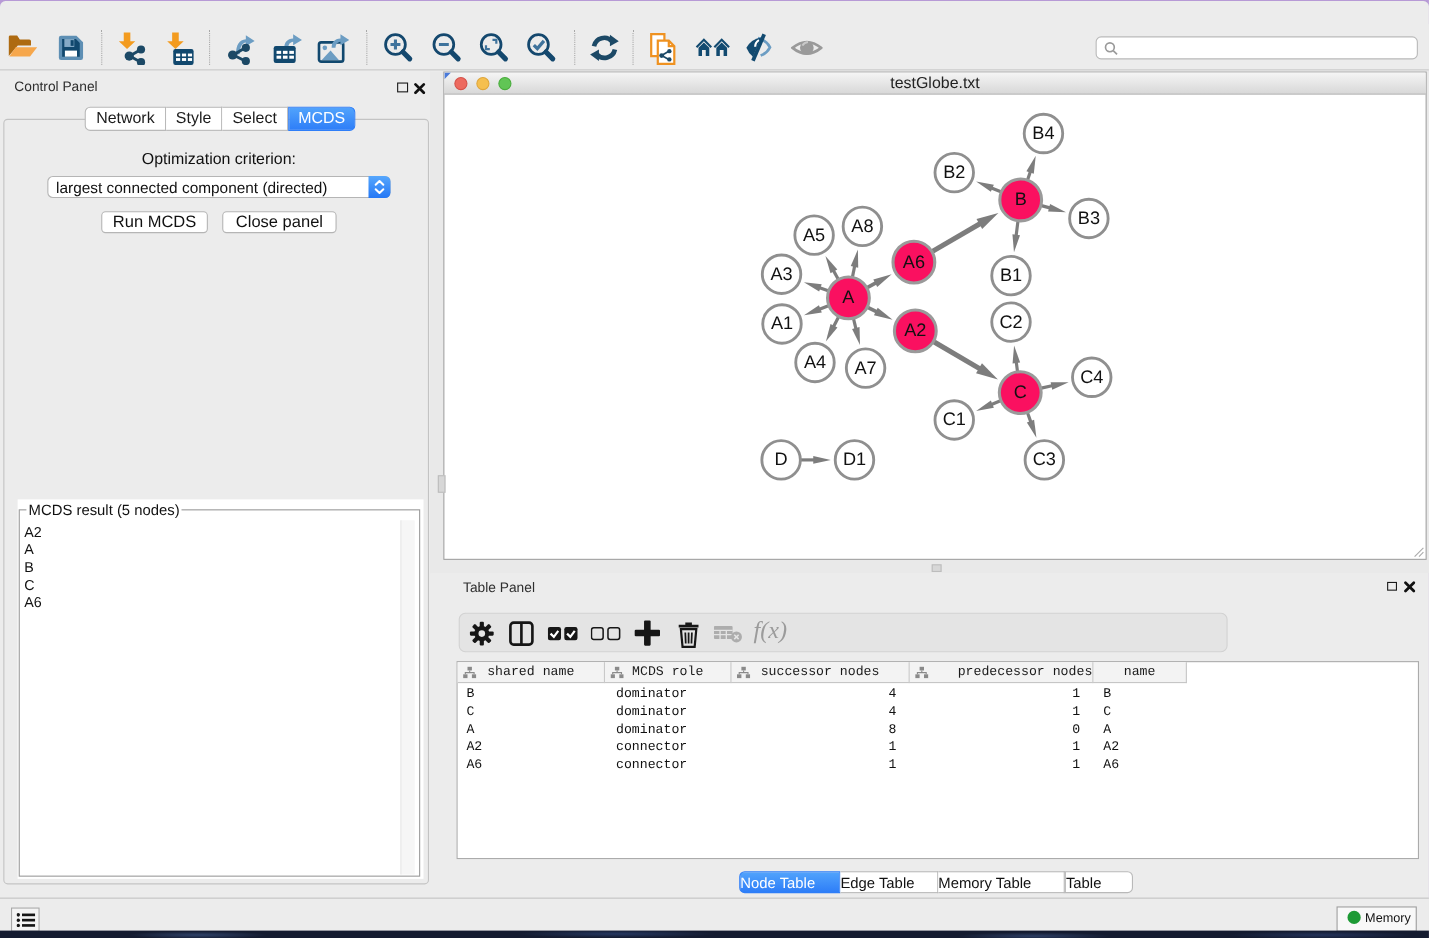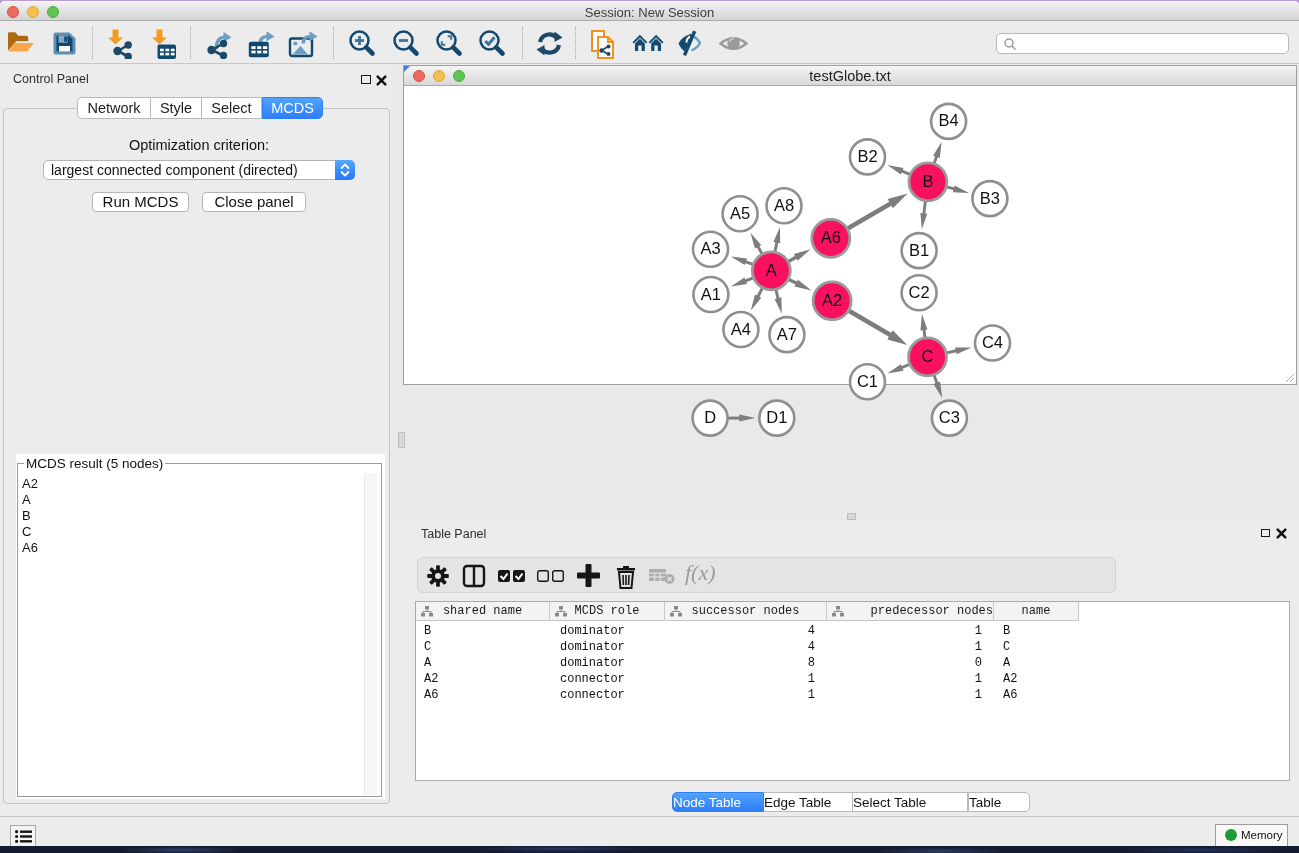--- a/index.html
+++ b/index.html
@@ -32,21 +32,21 @@
 #dd-btn { position:absolute; right:-1px; top:-1px; width:20px; height:20px; border-radius:0 5px 5px 0; background:linear-gradient(#56a7fd,#2477f5); }
 .btn { position:absolute; top:191px; height:20px; background:#fff; border:1px solid #b5b5b5; border-radius:4px; font-size:15px; color:#111; text-align:center; line-height:18px; }
 
 #grp { position:absolute; left:16px; top:453px; width:369px; height:345px; background:#fff; }
 #grp-border { position:absolute; left:1px; top:9px; right:3px; bottom:2px; border:1px solid #9a9a9a; }
 #grp-title { position:absolute; left:8px; top:2px; background:#fff; padding:0 2px; font-size:13.5px; color:#111; }
 #grp-list { position:absolute; left:6px; top:22px; font-size:13px; color:#111; line-height:16px; }
 #grp-scroll { position:absolute; right:8px; top:19px; width:13px; bottom:4px; background:#f6f6f6; border-left:1px solid #e7e7e7; }
 
 #mdi { position:absolute; left:391px; top:64px; width:908px; height:456px; background:#e9e9e9; }
-#frame { position:absolute; left:403px; top:64px; width:894px; height:320px; background:#fff; border:1px solid #9f9f9f; }
+#frame { position:absolute; left:403px; top:64px; width:894px; height:444px; background:#fff; border:1px solid #9f9f9f; }
 #frame-tb { position:absolute; left:0; top:0; right:0; height:20px; background:linear-gradient(#f5f5f5,#d8d8d8); border-bottom:1px solid #a9a9a9; }
 #frame-title { position:absolute; top:2px; width:100%; text-align:center; font-size:14.5px; color:#222; }
 .flight { position:absolute; top:4px; width:12px; height:12px; border-radius:50%; }
 
 #tp-title { position:absolute; left:421px; top:526px; font-size:12.5px; color:#2f2f2f; }
 #tp-toolbar { position:absolute; left:417px; top:556px; width:699px; height:36px; background:#e4e4e4; border:1px solid #d2d2d2; border-radius:6px; }
 #tbl { position:absolute; left:415px; top:600px; width:875px; height:180px; background:#fff; border:1px solid #ababab;font-family:Liberation Mono, monospace; }
 #tbl-head { position:absolute; left:0; top:0; width:663px; height:19px; background:#f3f3f3; border-bottom:1px solid #c6c6c6; border-right:1px solid #c6c6c6; }
 .hcell { position:absolute; top:0; height:19px; border-right:1px solid #c9c9c9; font-size:12px; color:#1a1a1a; text-align:center; line-height:19px; }
 .hicon { position:absolute; left:5px; top:4px; }
@@ -56,26 +56,20 @@
 .btabsel { background:linear-gradient(#51a3fc,#2e7ef8); color:#fff; border-color:#2e7ef8; }
 
 #statusbar { position:absolute; left:0; top:815px; width:1299px; height:31px; background:#ececec; border-top:1px solid #c3c3c3; }
 #listbtn { position:absolute; left:10px; top:8px; width:26px; height:22px; background:#f4f4f4; border:1px solid #a8a8a8; }
 #membtn { position:absolute; left:1215px; top:7px; width:73px; height:23px; background:#f8f8f8; border:1px solid #9c9c9c; font-size:11.5px; color:#111; line-height:21px; }
 </style>
 </head>
 <body>
 <div id="app">
 
-  <div id="titlebar">
-    <div class="light" style="left:7px; background:#ed6a5f; border:1px solid #d5524a;"></div>
-    <div class="light" style="left:27px; background:#f5bf4f; border:1px solid #dfa63c;"></div>
-    <div class="light" style="left:47px; background:#61c555; border:1px solid #4aad3d;"></div>
-    <div id="titletext">Session: New Session</div>
-  </div>
 
   <div id="toolbar">
     <div class="tsep" style="left:92px"></div>
     <div class="tsep" style="left:190px"></div>
     <div class="tsep" style="left:333px"></div>
     <div class="tsep" style="left:522px"></div>
     <div class="tsep" style="left:575px"></div>
     <div id="ticons">
 
       <svg class="ticon" style="left:7px; top:9px" width="28" height="25" viewBox="0 0 28 25">
@@ -487,21 +481,21 @@
           <span class="abs" style="left:144px">connector</span>
           <span class="abs" style="left:300px;width:99px;text-align:right">1</span>
           <span class="abs" style="left:466px;width:100px;text-align:right">1</span>
           <span class="abs" style="left:587px">A6</span>
         </div>
     </div>
   </div>
 
   <div class="btab btabsel" style="left:672px; width:92px; border-radius:5px 0 0 5px;">Node Table</div>
   <div class="btab" style="left:764px; width:89px; border-left:none;">Edge Table</div>
-  <div class="btab" style="left:853px; width:115px; border-left:none;">Select Table</div>
+  <div class="btab" style="left:853px; width:115px; border-left:none;">Memory Table</div>
   <div class="btab" style="left:968px; width:62px; border-radius:0 5px 5px 0;">Table</div>
 
   <div id="statusbar">
     <div id="listbtn">
       <svg style="position:absolute;left:4px;top:4px" width="17" height="13" viewBox="0 0 17 13">
         <g fill="#161616">
           <circle cx="1.6" cy="1.7" r="1.6"></circle>
             <rect x="5" y="0.5" width="12" height="2.4"></rect>
           <circle cx="1.6" cy="6.5" r="1.6"></circle>
             <rect x="5" y="5.3" width="12" height="2.4"></rect>

